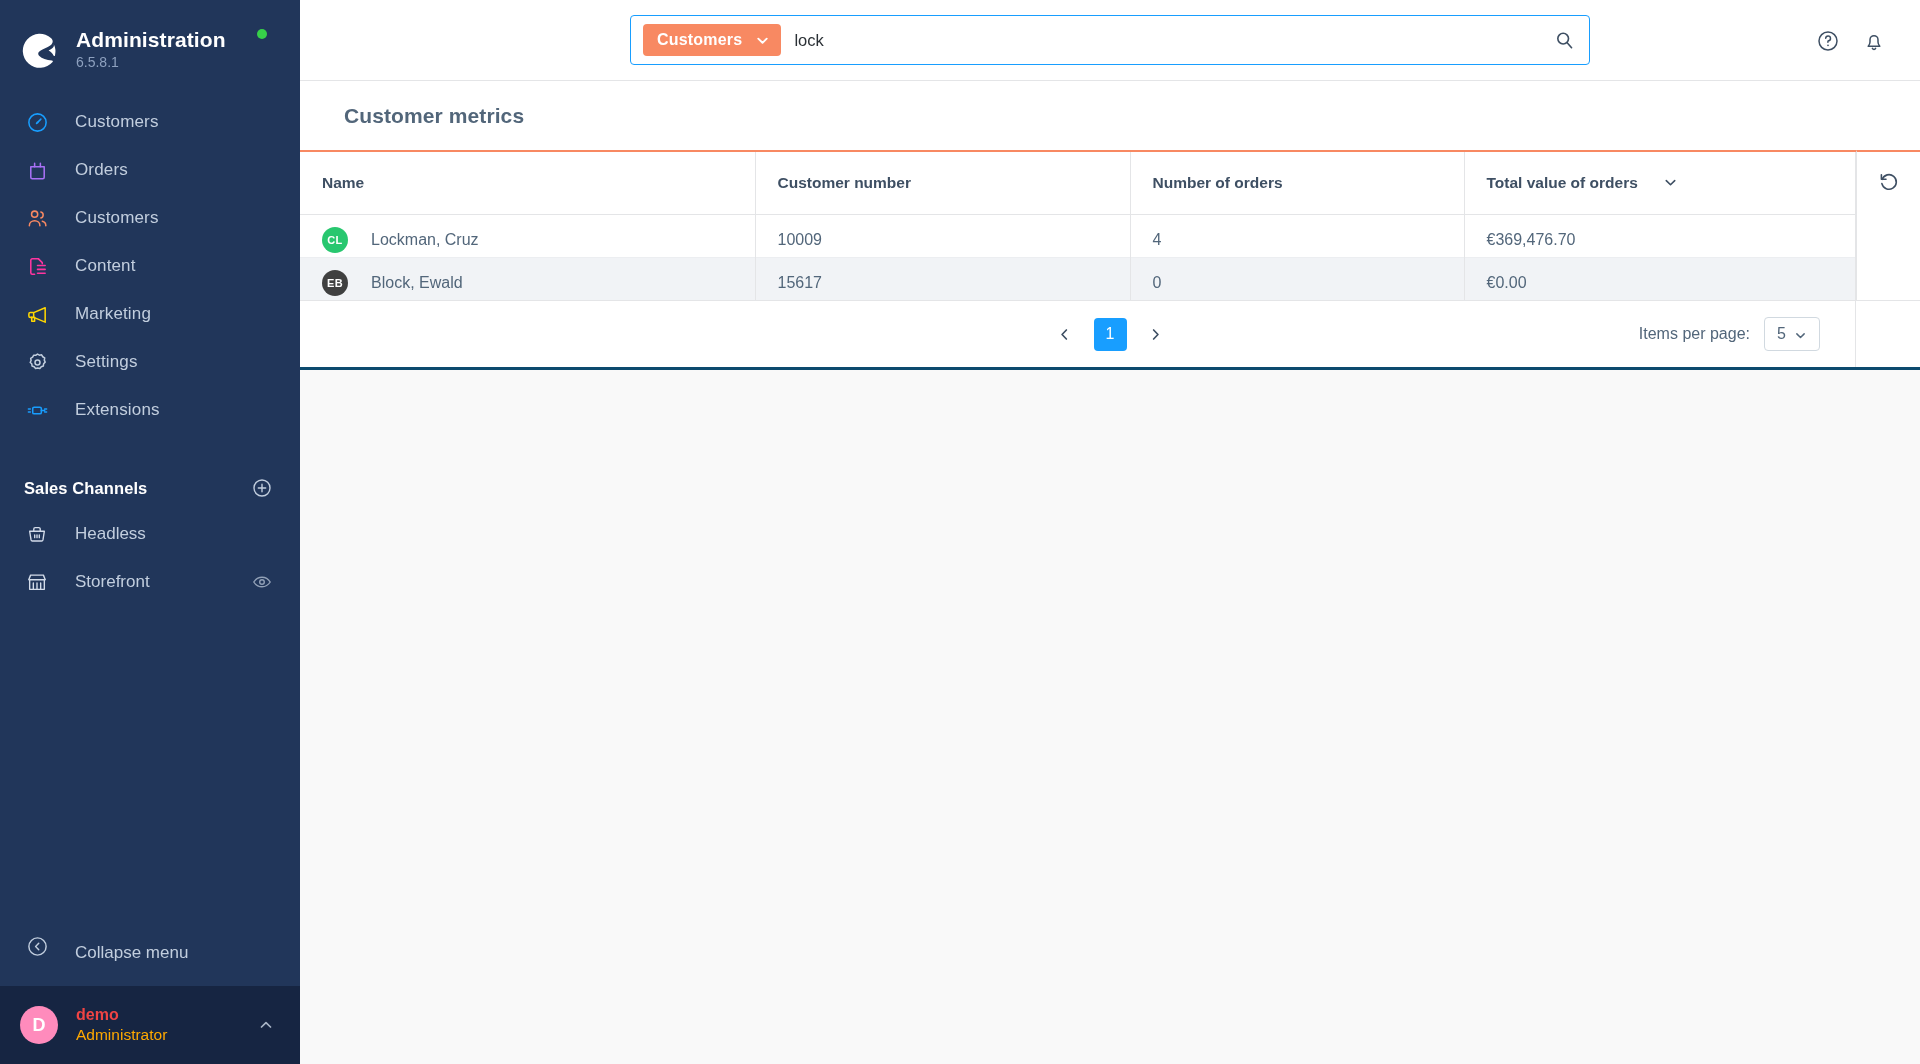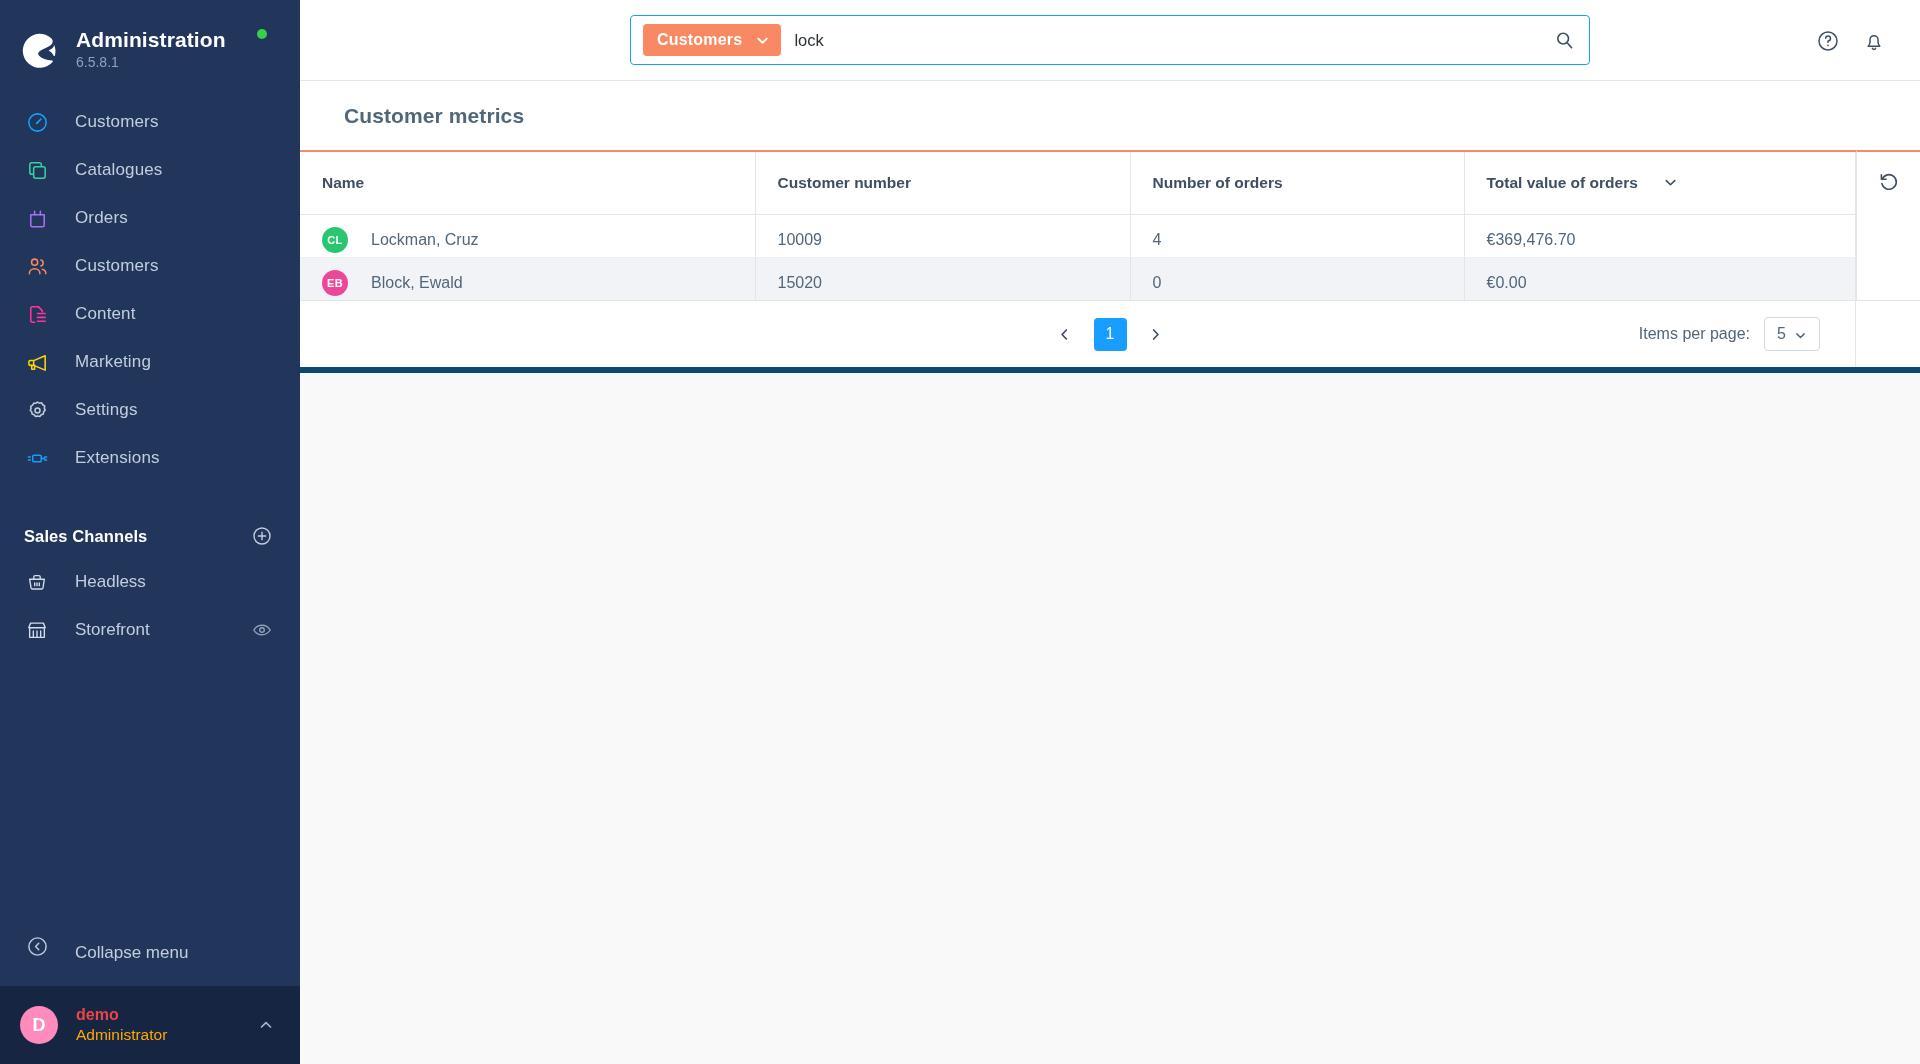--- a/index.html
+++ b/index.html
@@ -156,21 +156,21 @@
   #topbar-actions {
     position: absolute; right: 34px; top: 0; height: 81px;
     display: flex; align-items: center; gap: 22px;
   }
   .tb-icon { width: 24px; height: 24px; cursor: pointer; }
 
   
   #content { flex: 1; overflow: auto; }
   #card {
     background: #fff;
-    border-bottom: 6px solid #0c4a6e;
+    border-bottom: 3px solid #0c4a6e;
   }
   #card-head {
     height: 69px;
     display: flex; align-items: center;
     padding-left: 44px;
   }
   #card-title { font-size: 21px; font-weight: bold; color: #52667a; letter-spacing: .1px;}
 
   #grid-wrap { display: flex; }
   #grid { flex: 1; border-top: 2px solid #f88962; }
@@ -288,29 +288,20 @@
       <span class="sb-ico">
         <svg viewBox="0 0 24 24" width="23" height="23" fill="none" stroke="#189eff" stroke-width="1.6" stroke-linecap="round">
           <circle cx="12" cy="12" r="9"></circle>
             <path d="M15.5 8.5 11 13"></path>
             <circle cx="12" cy="12" r="1.1" fill="#189eff" stroke="none"></circle>
         </svg>
       </span>
       <span class="sb-label">Customers</span>
     </div>
 
-    <div class="sb-item">
-      <span class="sb-ico">
-        <svg viewBox="0 0 24 24" width="23" height="23" fill="none" stroke="#37d1a0" stroke-width="1.6" stroke-linejoin="round">
-          <rect x="8" y="8" width="12" height="12" rx="2"></rect>
-            <path d="M16 8V6a2 2 0 0 0-2-2H6a2 2 0 0 0-2 2v8a2 2 0 0 0 2 2h2"></path>
-        </svg>
-      </span>
-      <span class="sb-label">Catalogues</span>
-    </div>
 
     <div class="sb-item">
       <span class="sb-ico">
         <svg viewBox="0 0 24 24" width="23" height="23" fill="none" stroke="#a871f5" stroke-width="1.6" stroke-linejoin="round">
           <path d="M5 8h14v11a1.5 1.5 0 0 1-1.5 1.5h-11A1.5 1.5 0 0 1 5 19V8z"></path>
             <path d="M9 8V4.5M15 8V4.5" stroke-linecap="round"></path>
         </svg>
       </span>
       <span class="sb-label">Orders</span>
     </div>
@@ -529,25 +520,25 @@
                     <span>Lockman, Cruz</span>
                   </div>
                 </td>
                 <td>10009</td>
                 <td>4</td>
                 <td>€369,476.70</td>
               </tr>
               <tr class="row-alt">
                 <td>
                   <div class="cell-name">
-                    <span class="row-avatar" style="background:#ec4899">EB</span>
+                    <span class="row-avatar" style="background:#404040">EB</span>
                     <span>Block, Ewald</span>
                   </div>
                 </td>
-                <td>15020</td>
+                <td>15617</td>
                 <td>0</td>
                 <td>€0.00</td>
               </tr>
             </tbody>
           </table>
         </div>
 
         <div id="grid-side">
           <span class="side-icon">
             <svg viewBox="0 0 22 22" width="22" height="22" fill="none" stroke="#3e4f63" stroke-width="1.6" stroke-linecap="round" stroke-linejoin="round">

